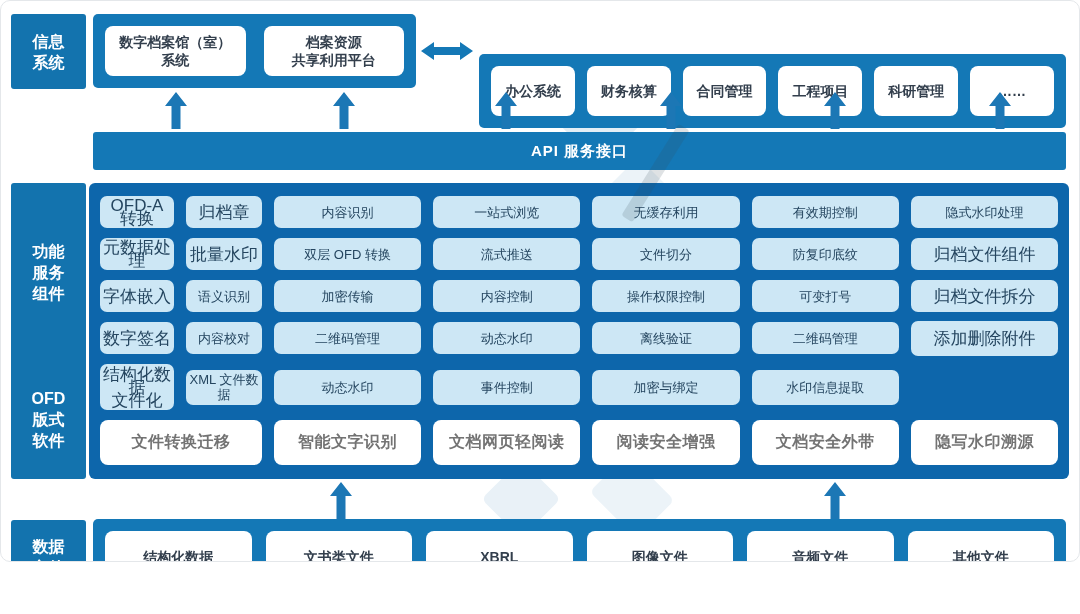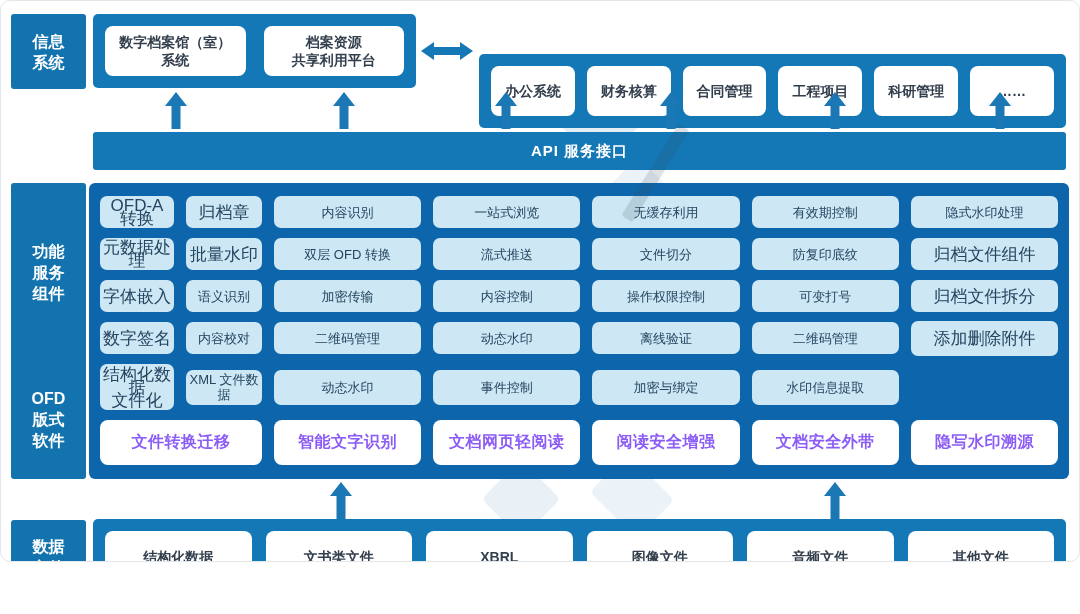--- a/index.html
+++ b/index.html
@@ -21,21 +21,21 @@
     display:flex;align-items:center;justify-content:center;z-index:1;}
 
   
   .mid{background:#0D66AB;border-radius:6px;padding:13px 11px 12px;z-index:1;
     display:grid;grid-template-columns:74px 76px repeat(5,1fr);grid-template-rows:32px 32px 32px 32px 46px 45px;gap:10px 12px;}
   .mid-item{background:#CDE7F5;border-radius:7px;color:#24455F;font-weight:500;font-size:13px;line-height:15px;
     display:flex;flex-direction:column;align-items:center;justify-content:center;text-align:center;padding:1px;}
   .mid-item.narrow{font-size:17px;line-height:13px;}
   .mid-item.center5{height:33px;align-self:center;}
   .mid-item.tall5{align-self:stretch;}
-  .mid-title{background:#ffffff;border-radius:8px;color:#8b5cf6;font-weight:bold;font-size:16px;letter-spacing:0.5px;
+  .mid-title{background:#ffffff;border-radius:8px;color:#737373;font-weight:bold;font-size:16px;letter-spacing:0.5px;
     display:flex;align-items:center;justify-content:center;text-align:center;}
   .span2{grid-column:span 2;}
 
   
   .arrow-up{z-index:1;}
   .arrow-up svg{display:block;}
   .h-arrow{z-index:1;}
 
   
   .wm{background:#c9ddeb;transform:rotate(45deg);border-radius:6px;z-index:0;}

